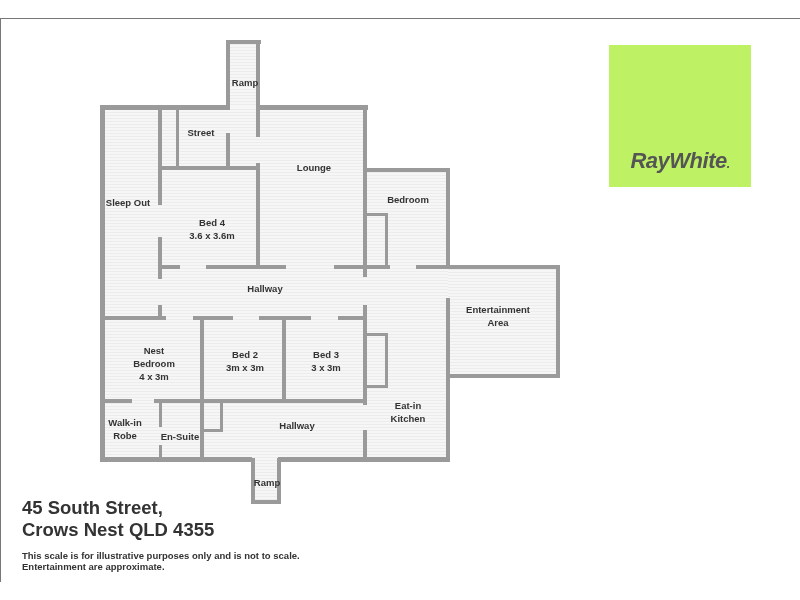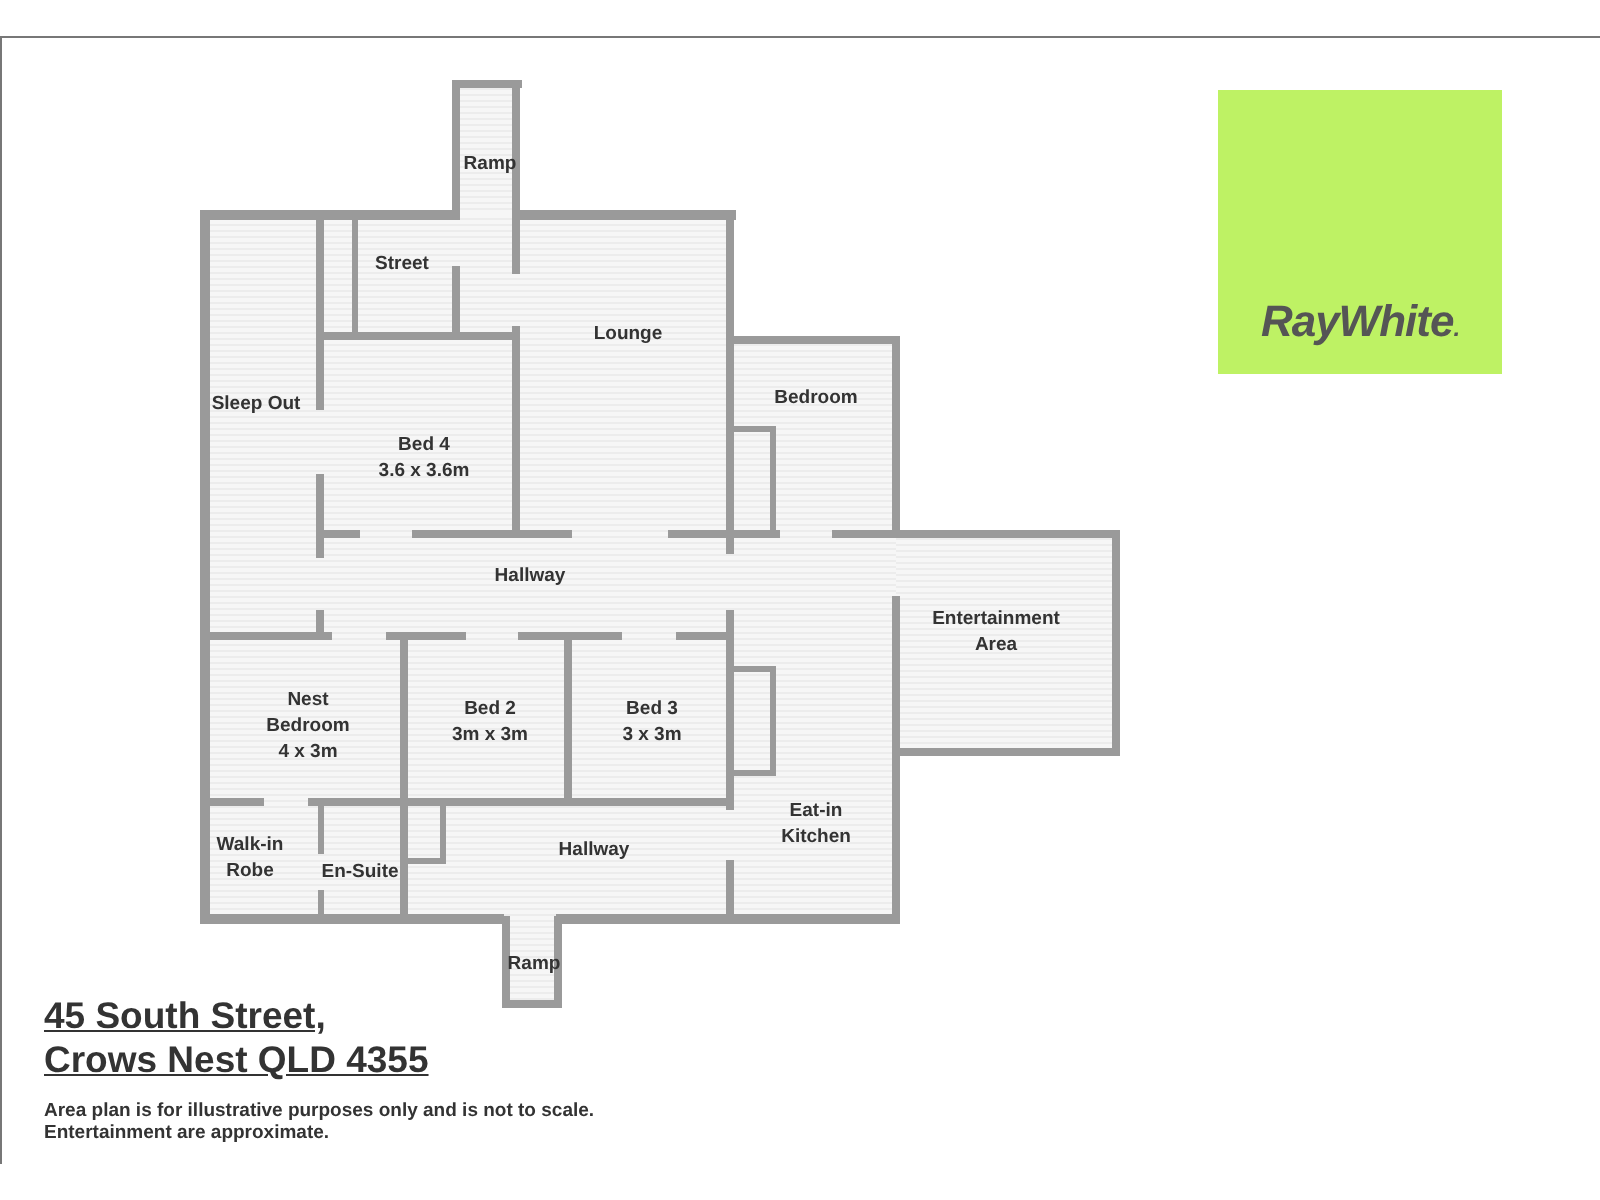--- a/index.html
+++ b/index.html
@@ -10,21 +10,21 @@
   .plan { position:absolute; left:0; top:0; width:800px; height:520px; }
   .floor { position:absolute;
     background: repeating-linear-gradient(to bottom, #f6f6f6 0px, #f6f6f6 2px, #ececec 2px, #ececec 3px); }
   .wall { position:absolute; background:#9a9a9a; }
   .label { position:absolute; font-size:9.5px; color:#333; font-weight:bold; text-align:center; line-height:13px; white-space:nowrap; transform:translate(-50%, -50%); }
 
   .logo { position:absolute; left:609px; top:45px; width:142px; height:142px; background:#bef264; }
   .logo-text { position:absolute; left:0; right:0; bottom:13px; text-align:center; font-size:22px; font-weight:bold; font-style:italic; color:#555; letter-spacing:-0.5px; }
   .logo-dot { color:#555; font-size:12px; }
 
-  .address { position:absolute; left:22px; top:497px; font-size:18.5px; font-weight:bold; color:#333; line-height:22px;text-decoration:underline; }
+  .address { position:absolute; left:22px; top:497px; font-size:18.5px; font-weight:bold; color:#333; line-height:22px; }
   .disclaimer { position:absolute; left:22px; top:550px; font-size:9.5px; font-weight:bold; color:#333; line-height:11px; }
 </style>
 </head>
 <body>
 
 <div class="frame-top"></div>
 <div class="frame-left"></div>
 
 <div class="plan">
 
@@ -138,15 +138,15 @@
 <div class="logo">
   <div class="logo-text"><span>RayWhite</span><span class="logo-dot">.</span></div>
 </div>
 
 <div class="address">
   <div>45 South Street,</div>
   <div>Crows Nest QLD 4355</div>
 </div>
 
 <div class="disclaimer">
-  <div>Area plan is for illustrative purposes only and is not to scale.</div>
+  <div>This scale is for illustrative purposes only and is not to scale.</div>
   <div>Entertainment are approximate.</div>
 </div>
 
 </body></html>

